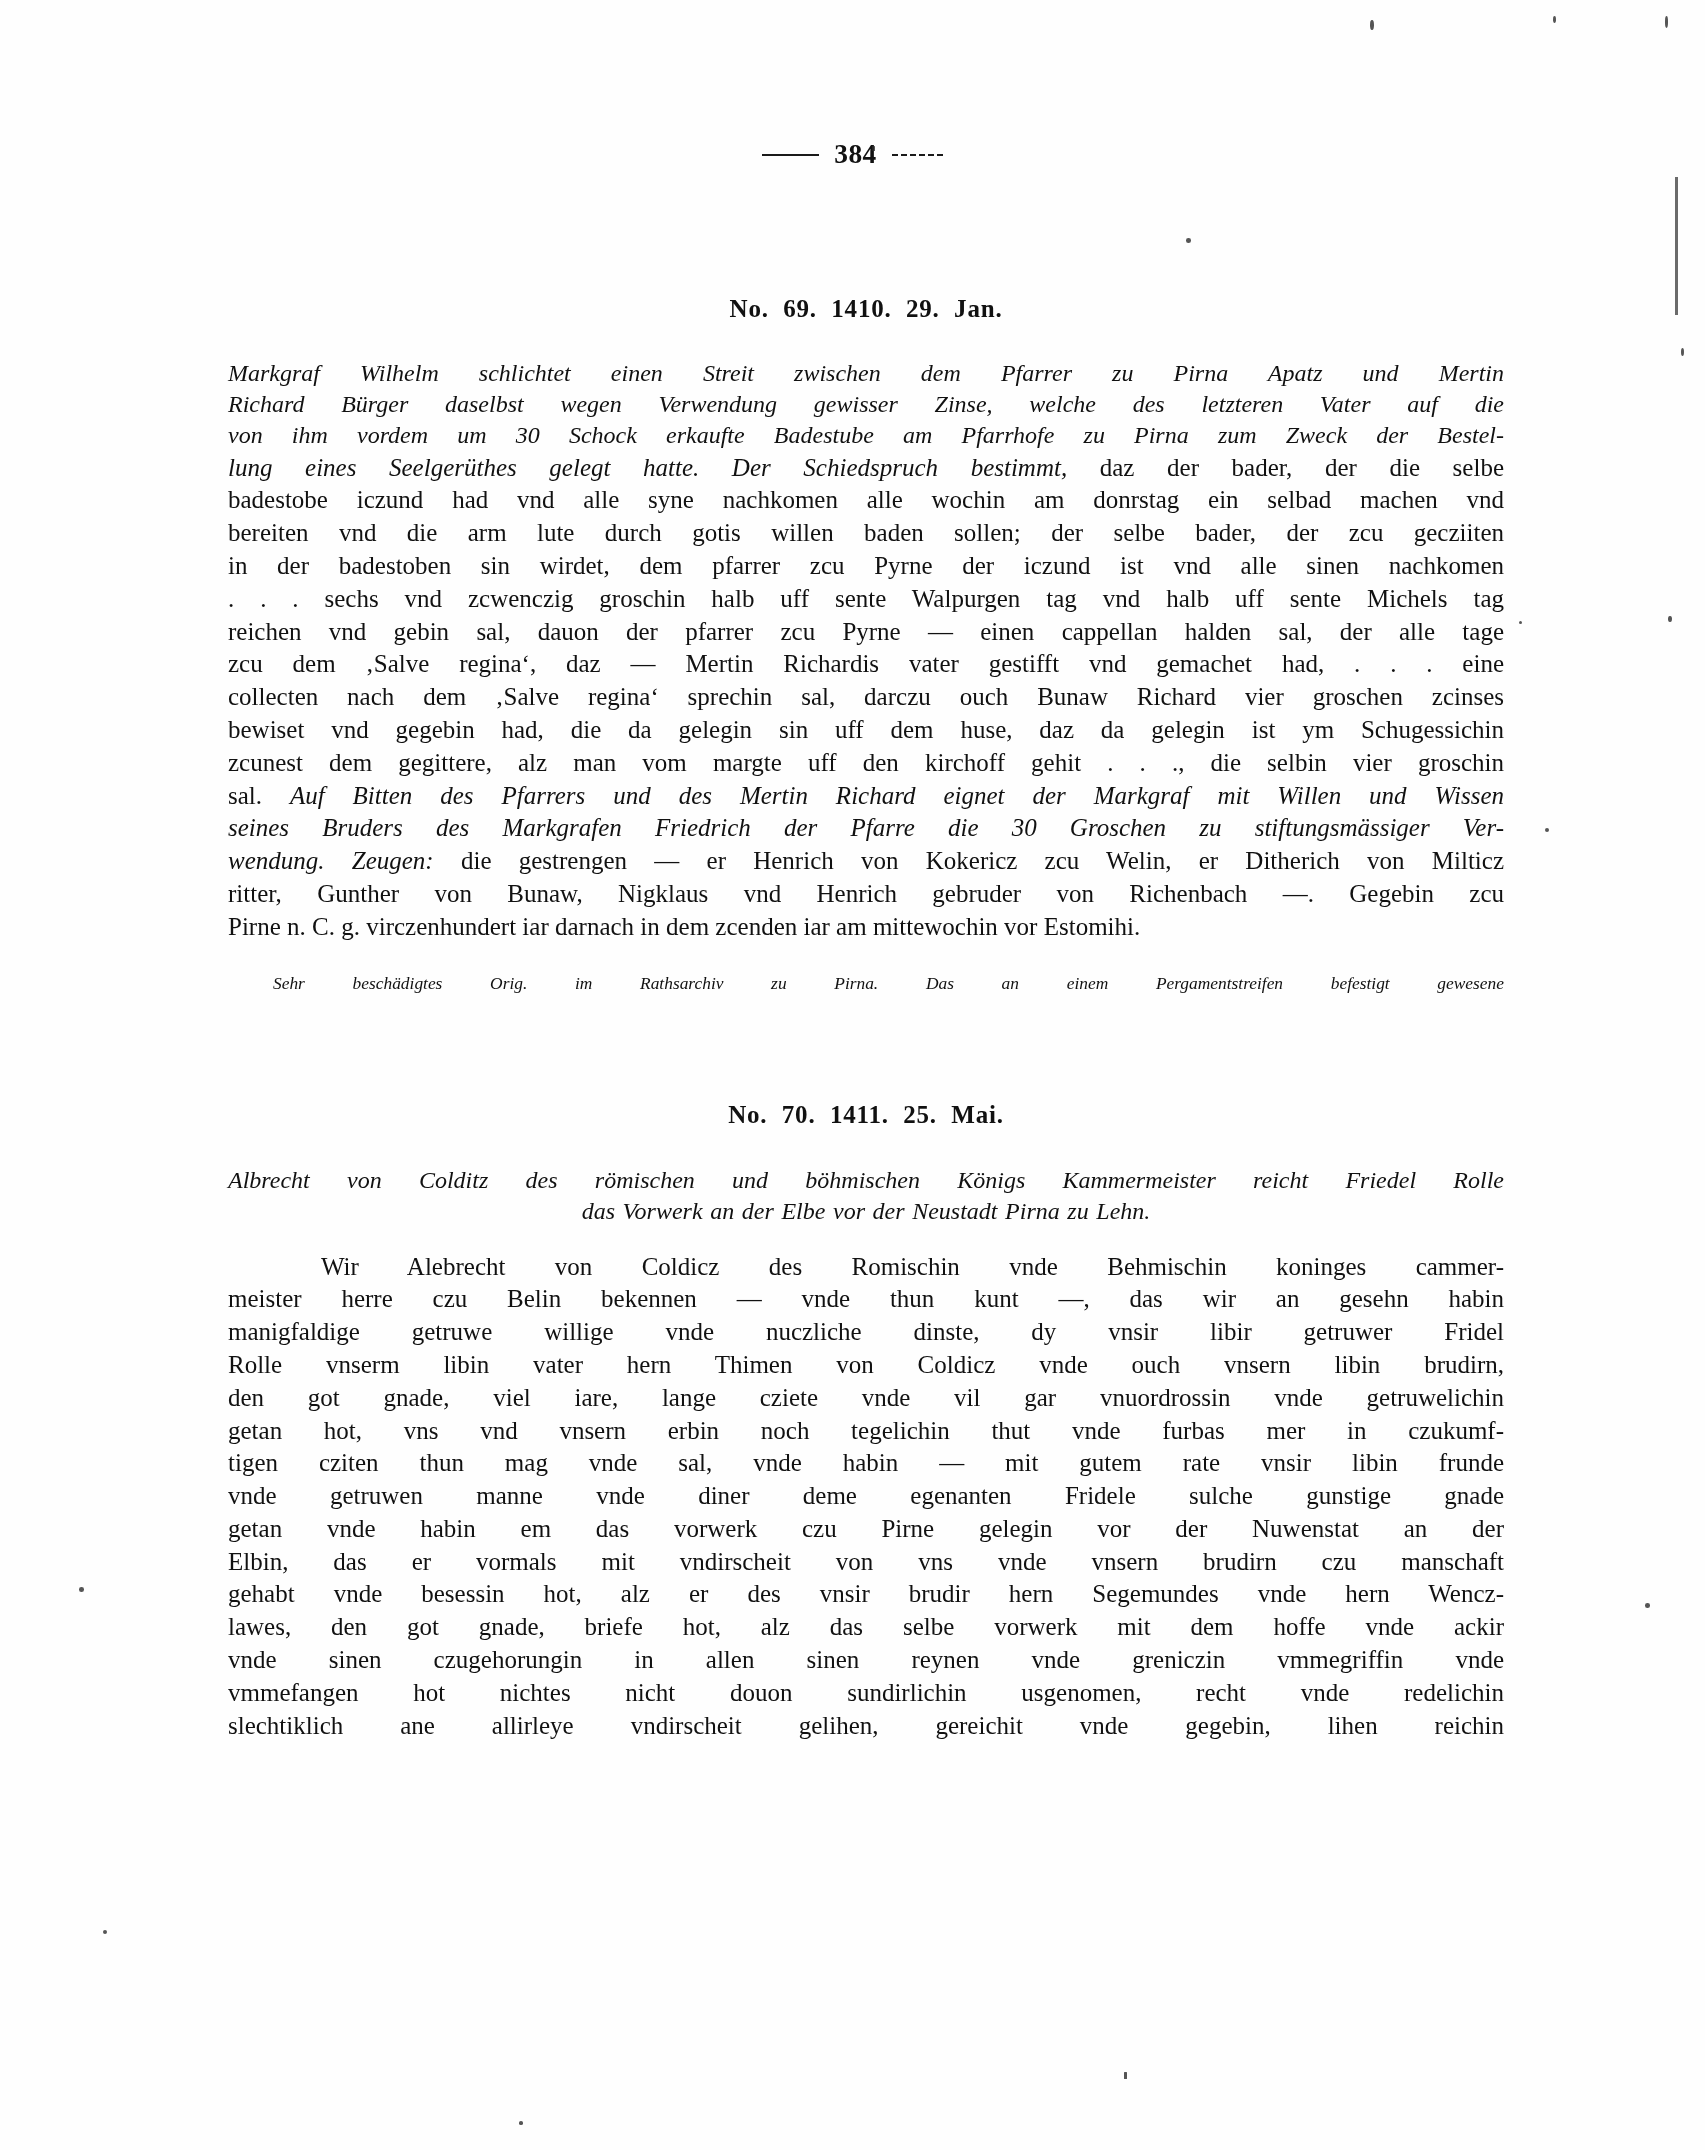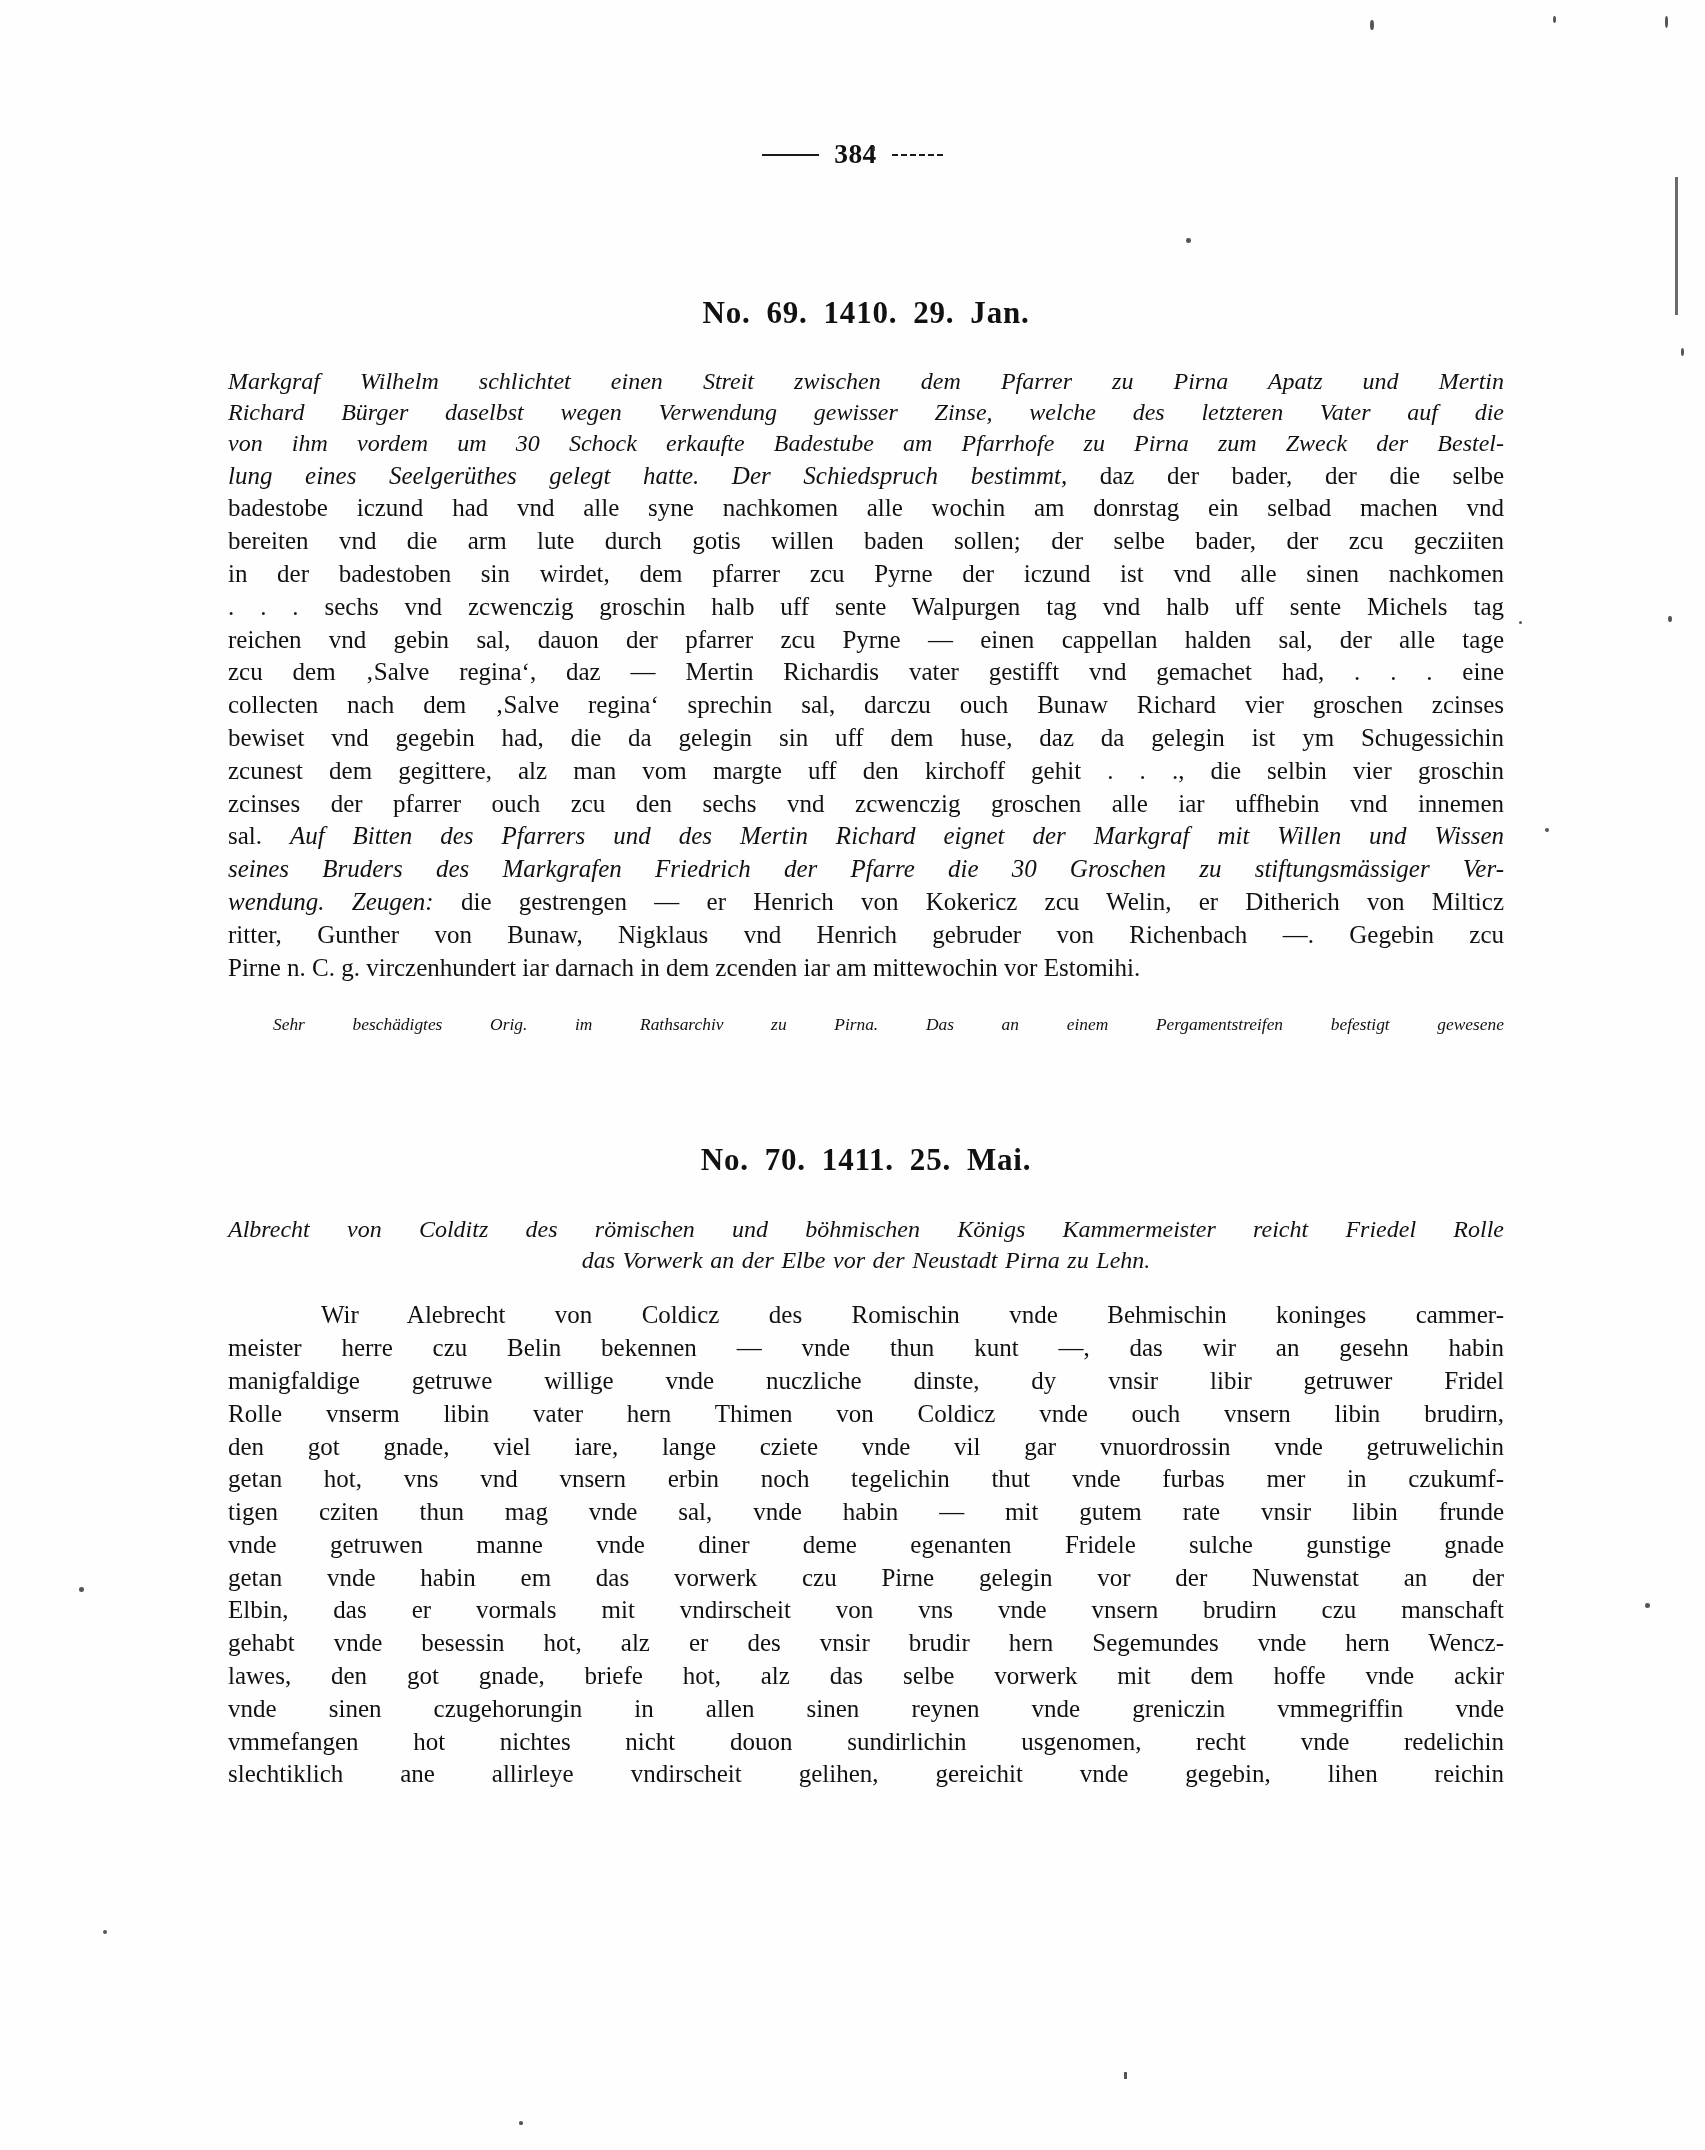--- a/index.html
+++ b/index.html
@@ -55,21 +55,21 @@
   
   .textblock {
     position: absolute;
     left: 228px;
     top: 0;
     width: 1276px;
   }
 
   .doc-heading {
     text-align: center;
-    font-size: 31px;
+    font-size: 25px;
     font-weight: 700;
     letter-spacing: 0.8px;
     word-spacing: 7.4px;
   }
 
   .regest {
     font-style: italic;
     font-size: 24px;
     line-height: 1.30;
     text-align: justify;
@@ -146,21 +146,20 @@
         <span class="ln"><i>lung eines Seelgerüthes gelegt hatte.  Der Schiedspruch bestimmt,</i><span> daz der bader, der die selbe</span></span>
         <span class="ln">badestobe iczund had vnd alle syne nachkomen alle wochin am donrstag ein selbad machen vnd</span>
         <span class="ln">bereiten vnd die arm lute durch gotis willen baden sollen; der selbe bader, der zcu gecziiten</span>
         <span class="ln">in der badestoben sin wirdet, dem pfarrer zcu Pyrne der iczund ist vnd alle sinen nachkomen</span>
         <span class="ln">. . . sechs vnd zcwenczig groschin halb uff sente Walpurgen tag vnd halb uff sente Michels tag</span>
         <span class="ln">reichen vnd gebin sal, dauon der pfarrer zcu Pyrne — einen cappellan halden sal, der alle tage</span>
         <span class="ln">zcu dem ‚Salve regina‘, daz — Mertin Richardis vater gestifft vnd gemachet had, . . . eine</span>
         <span class="ln">collecten nach dem ‚Salve regina‘ sprechin sal, darczu ouch Bunaw Richard vier groschen zcinses</span>
         <span class="ln">bewiset vnd gegebin had, die da gelegin sin uff dem huse, daz da gelegin ist ym Schugessichin</span>
         <span class="ln">zcunest dem gegittere, alz man vom margte uff den kirchoff gehit . . ., die selbin vier groschin</span>
-        <span class="ln">zcinses der pfarrer ouch zcu den sechs vnd zcwenczig groschen alle iar uffhebin vnd innemen</span>
         <span class="ln"><span>sal. </span><i>Auf Bitten des Pfarrers und des Mertin Richard eignet der Markgraf mit Willen und Wissen</i></span>
         <span class="ln"><i>seines Bruders des Markgrafen Friedrich der Pfarre die 30 Groschen zu stiftungsmässiger Ver-</i></span>
         <span class="ln"><i>wendung. Zeugen:</i><span> die gestrengen — er Henrich von Kokericz zcu Welin, er Ditherich von Milticz</span></span>
         <span class="ln">ritter, Gunther von Bunaw, Nigklaus vnd Henrich gebruder von Richenbach —. Gegebin zcu</span>
         <span class="ln last">Pirne n. C. g. virczenhundert iar darnach in dem zcenden iar am mittewochin vor Estomihi.</span>
       </div>
 
       <div class="source-note" style="margin-top:27.4px;font-style:italic;">
         <span class="ln"><span class="lead">Sehr beschädigtes Orig. im Rathsarchiv zu Pirna.  Das an einem Pergamentstreifen befestigt gewesene</span></span>
       </div>

